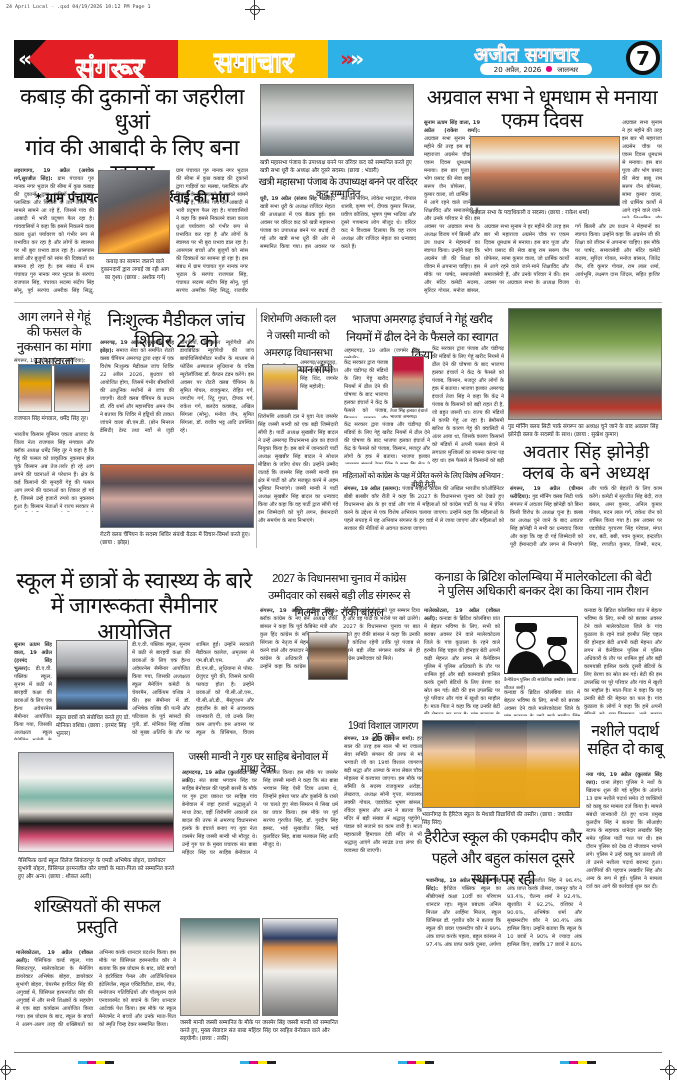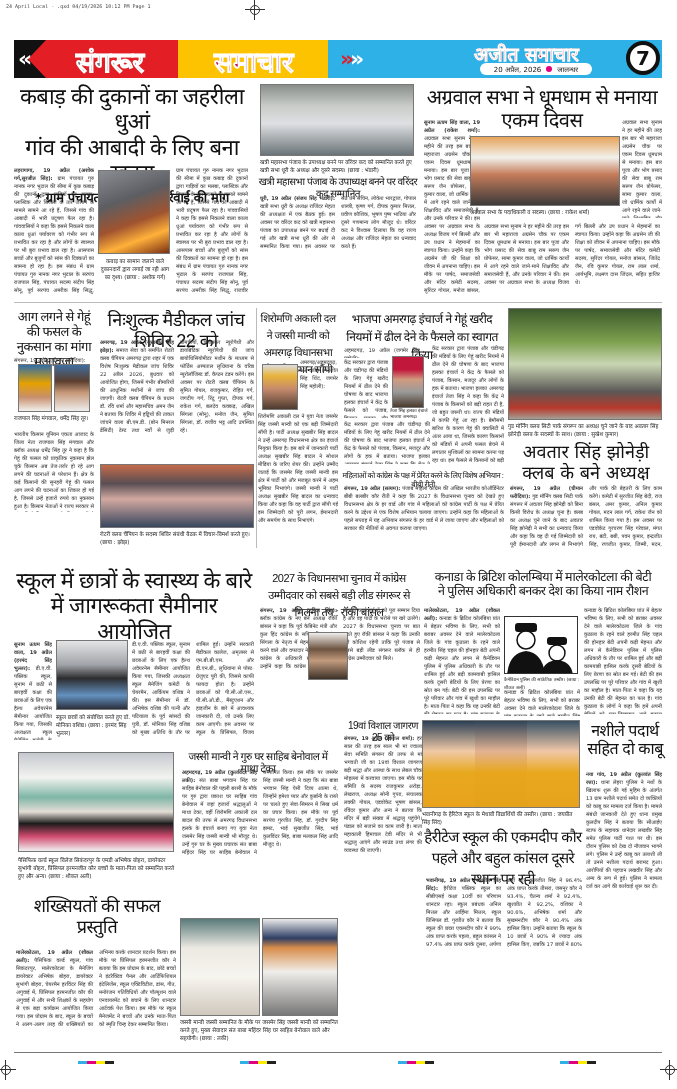--- a/index.html
+++ b/index.html
@@ -9,22 +9,22 @@
   .regmark::before { content: ""; position: absolute; left: 9px; top: 0; width: 1px; height: 20px; background: #333; }
   .regmark::after { content: ""; position: absolute; left: 0; top: 9px; width: 20px; height: 1px; background: #333; }
   .regmark span { position: absolute; left: 5px; top: 5px; width: 10px; height: 10px; border: 1px solid #333; border-radius: 50%; }
 
   
   .mast { position: absolute; left: 14px; top: 40px; width: 648px; height: 38px; display: flex; overflow: hidden; }
   .m-left { width: 164px; background: #111; position: relative; }
   .m-left .red { position: absolute; left: 14px; top: 0; right: -20px; bottom: 0; background: #e31e25; clip-path: polygon(18px 0, 100% 0, 100% 100%, 18px 100%, 0 50%); }
   .m-mid { width: 150px; background: #fdc300; position: relative; }
   .m-right { flex: 1; background: #2db1e6; position: relative; }
-  .m-title1 { position: absolute; left: 62px; top: 2px; font-family: "DejaVu Serif", serif; font-weight: bold; font-size: 28px; color: #737373; -webkit-text-stroke: 1px #fff; z-index: 3; }
-  .m-title2 { position: absolute; left: 200px; top: 2px; font-family: "DejaVu Serif", serif; font-weight: bold; font-size: 28px; color: #be185d; -webkit-text-stroke: 1px #fff; z-index: 3; }
+  .m-title1 { position: absolute; left: 62px; top: 8px; font-family: "DejaVu Serif", serif; font-weight: bold; font-size: 28px; color: #c2410c; -webkit-text-stroke: 1px #fff; z-index: 3; }
+  .m-title2 { position: absolute; left: 200px; top: 2px; font-family: "DejaVu Serif", serif; font-weight: bold; font-size: 28px; color: #a16207; -webkit-text-stroke: 1px #fff; z-index: 3; }
   .m-brand { position: absolute; left: 460px; top: 1px; font-family: "DejaVu Serif", serif; font-weight: bold; font-size: 19px; color: #e31e25; -webkit-text-stroke: 0.6px #fff; z-index: 3; }
   .m-date { position: absolute; left: 466px; top: 23px; width: 112px; height: 12px; background: #fff; border-radius: 6px; font-size: 7px; display: flex; align-items: center; justify-content: center; gap: 5px; z-index: 3; }
   .m-date .dot { width: 6px; height: 6px; background: #e4007c; border-radius: 50%; }
   .m-page { position: absolute; right: 2px; top: 1px; width: 34px; height: 34px; border-radius: 50%; background: #fff; border: 4px solid #111; font-weight: bold; font-size: 20px; display: flex; align-items: center; justify-content: center; z-index: 3; }
   .chev { position: absolute; top: 6px; font-size: 22px; font-weight: bold; color: #fff; z-index: 2; line-height: 26px; }
 
   
   .blk { position: absolute; }
   .hl { font-family: "Liberation Sans Narrow", "Liberation Sans", sans-serif; font-weight: normal; color: #111; line-height: 1.15; text-align: center; letter-spacing: -0.5px; }
   .hl.serif { font-family: "DejaVu Serif", serif; }

